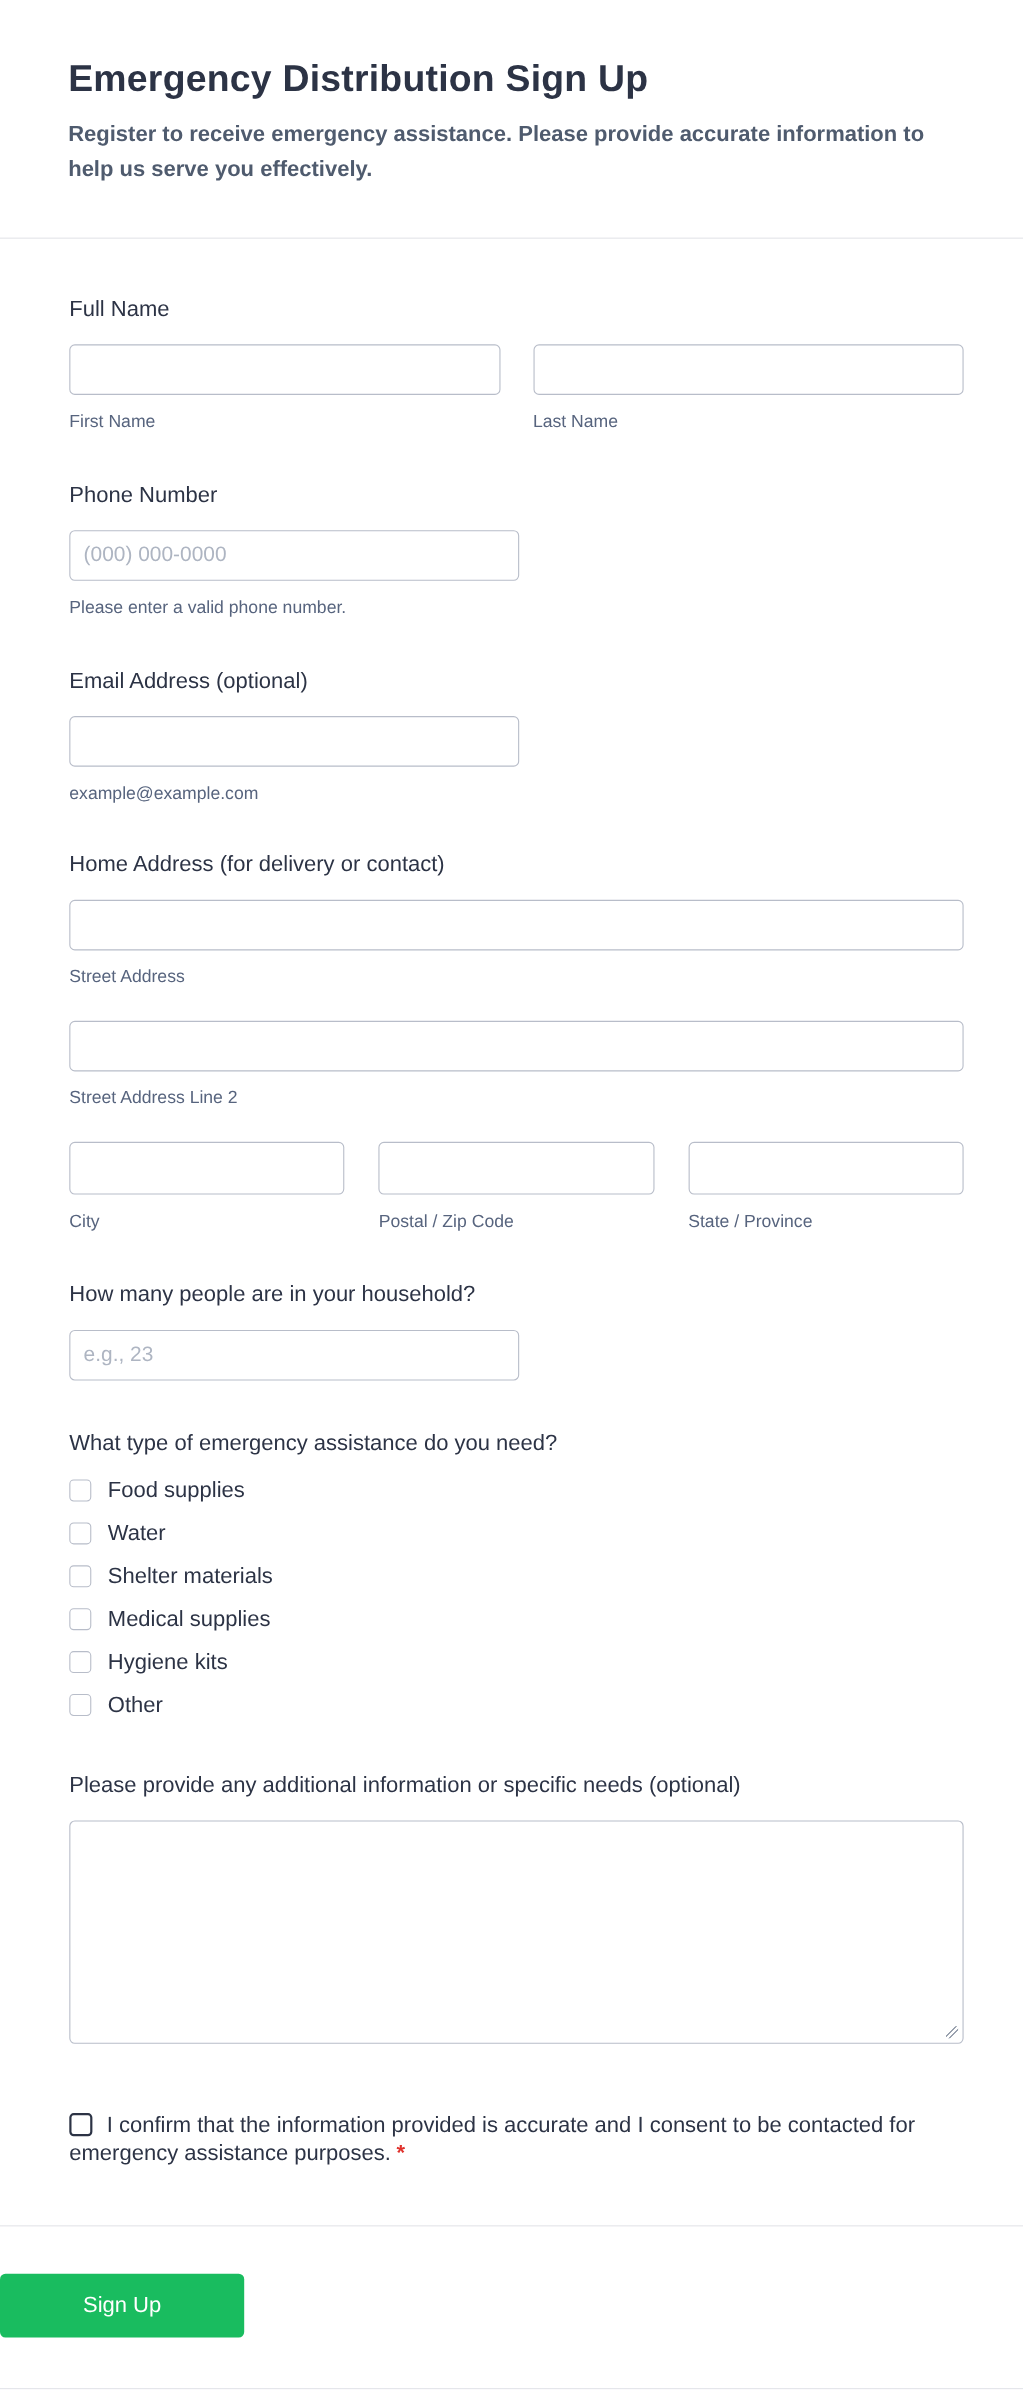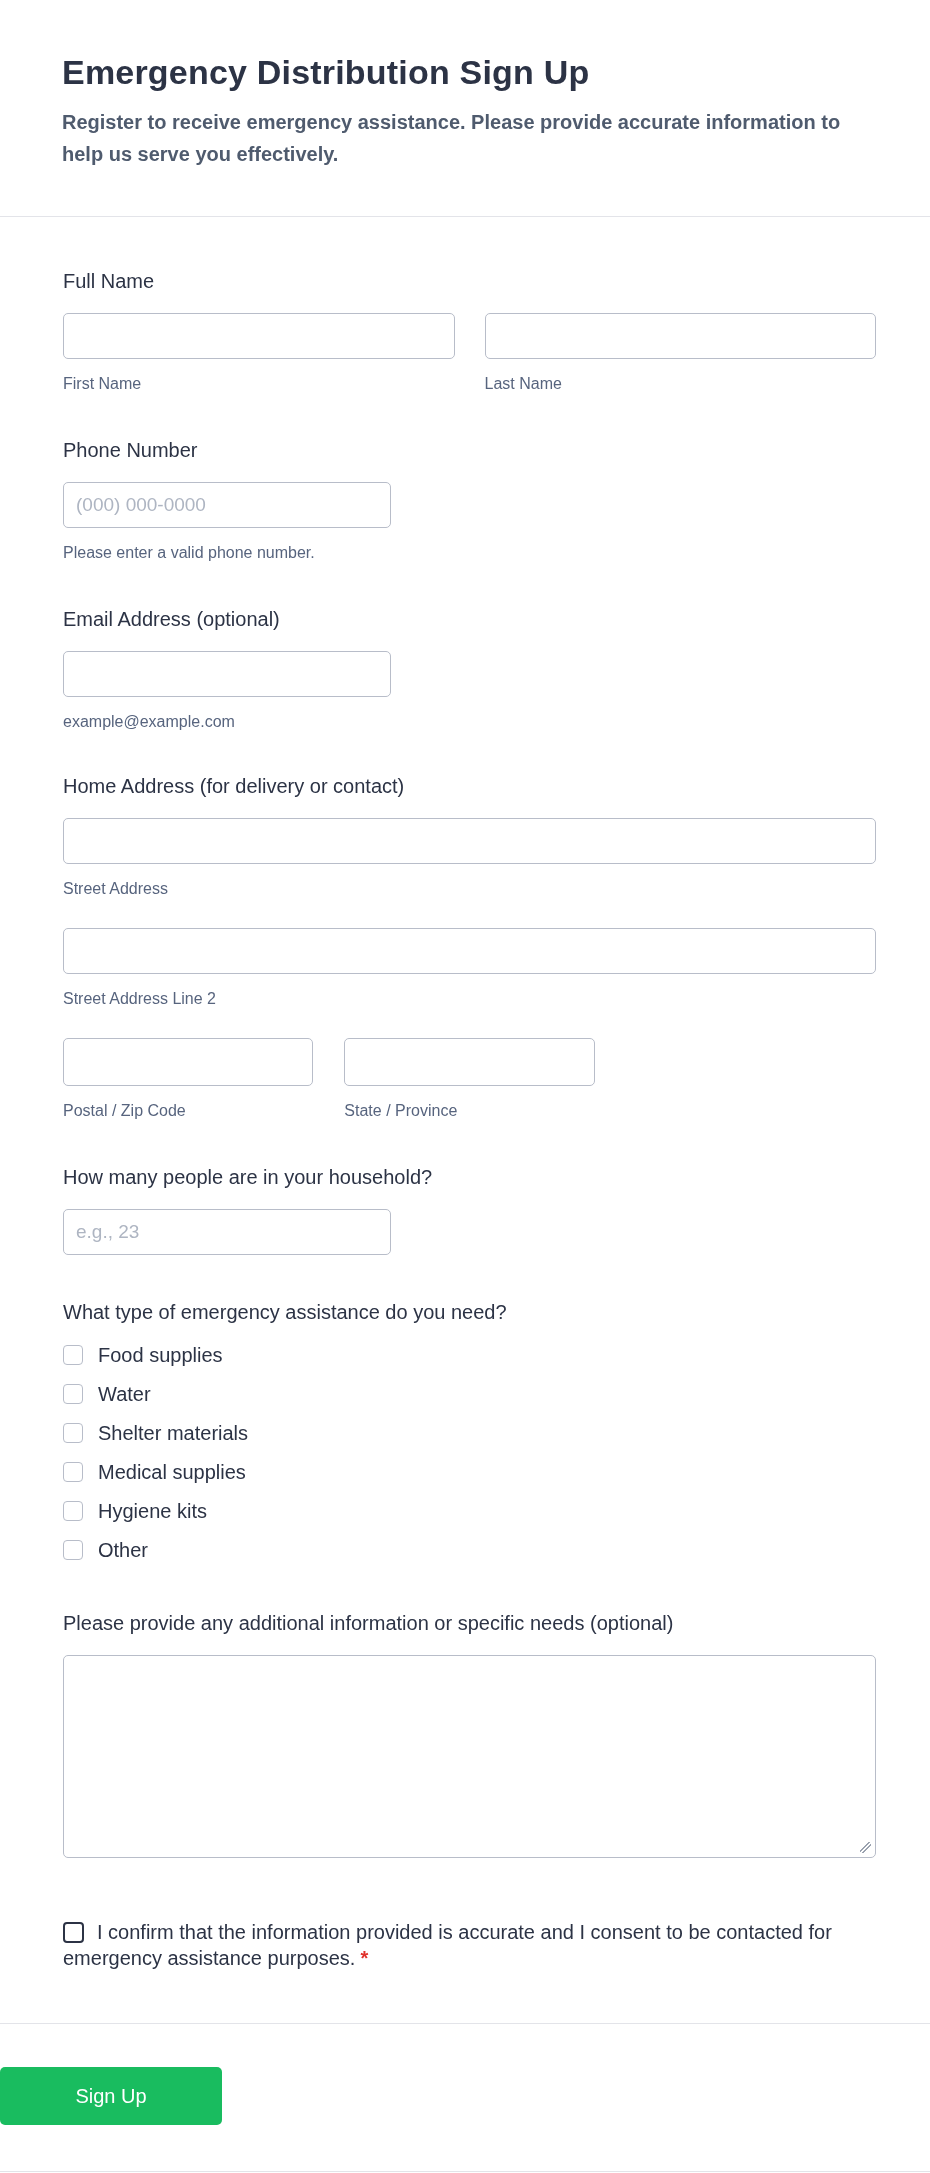--- a/index.html
+++ b/index.html
@@ -29,21 +29,21 @@
   .label {
     display:block; font-size:20px; font-weight:500;
     color:#2c3345; line-height:21px; margin-bottom:21px;
   }
   .text-input {
     height:46px; width:100%; border:1px solid #b8bdc9; border-radius:5px;
     font-family:"Liberation Sans", sans-serif;
     font-size:19px; color:#2c3345; padding:0 12px; background:#fff; outline:none;
   }
   .text-input::placeholder { color:#aeb5c2; opacity:1; }
-  .half { width:328px; }
+  .half { width:409px; }
   .sublabel {
     font-size:16px; color:#57647e; margin-top:16px; line-height:18px;
   }
 
   .name-grid { display:grid; grid-template-columns:1fr 1fr; column-gap:30px; }
 
   .addr-sub { margin-bottom:30px; }
   .addr-sub:last-child { margin-bottom:0; }
   .city-grid { display:grid; grid-template-columns:repeat(3,1fr); column-gap:31px; }
   .city-grid .text-input { height:48px; }
@@ -143,20 +143,24 @@
       </div>
 
       <div class="addr-sub">
         <input class="text-input" type="text" style="">
         <div class="sublabel">Street Address Line 2</div>
       </div>
 
       <div class="city-grid">
         <div>
           <input class="text-input" type="text" style="">
+          <div class="sublabel">City</div>
+        </div>
+        <div>
+          <input class="text-input" type="text" style="">
           <div class="sublabel">Postal / Zip Code</div>
         </div>
         <div>
           <input class="text-input" type="text" style="">
           <div class="sublabel">State / Province</div>
         </div>
       </div>
     </div>
 
     <div class="field">

